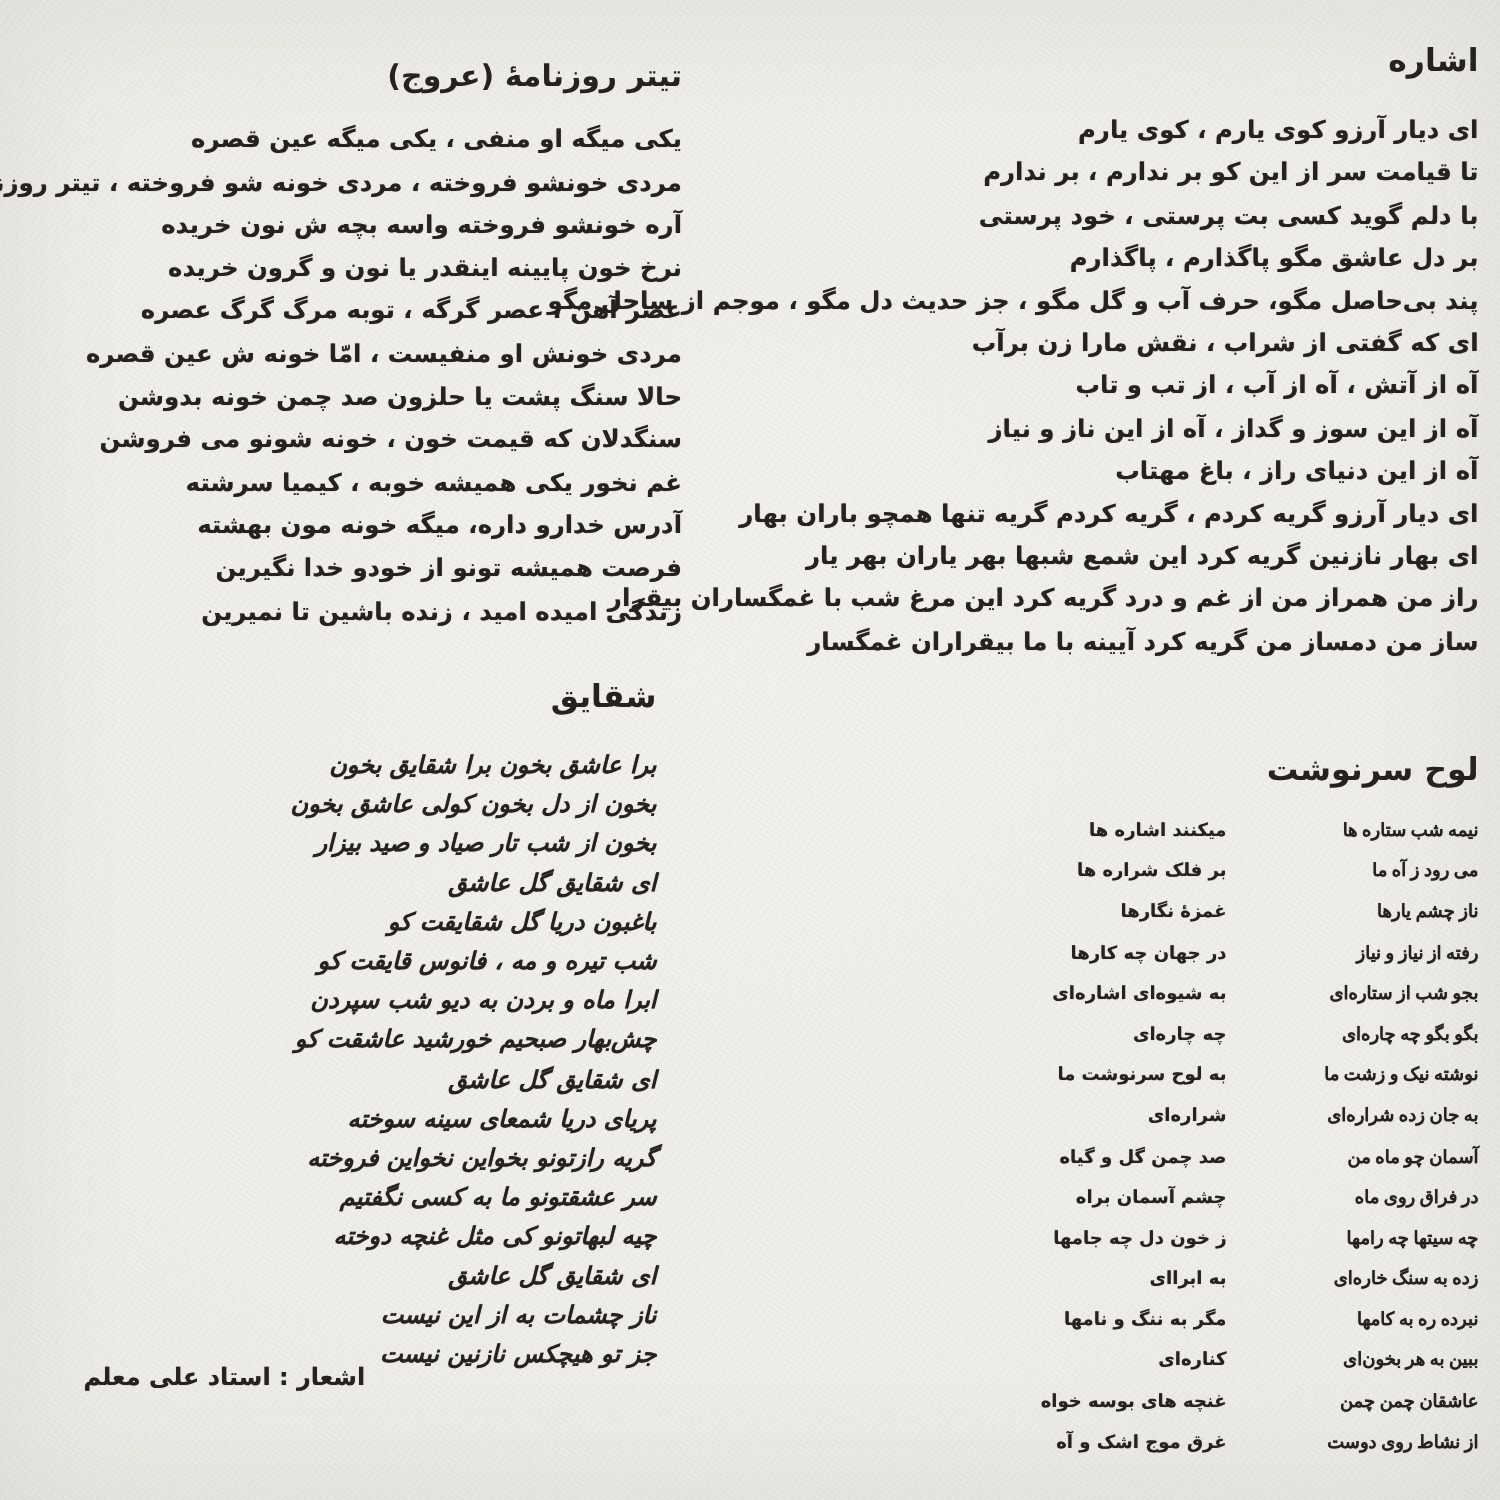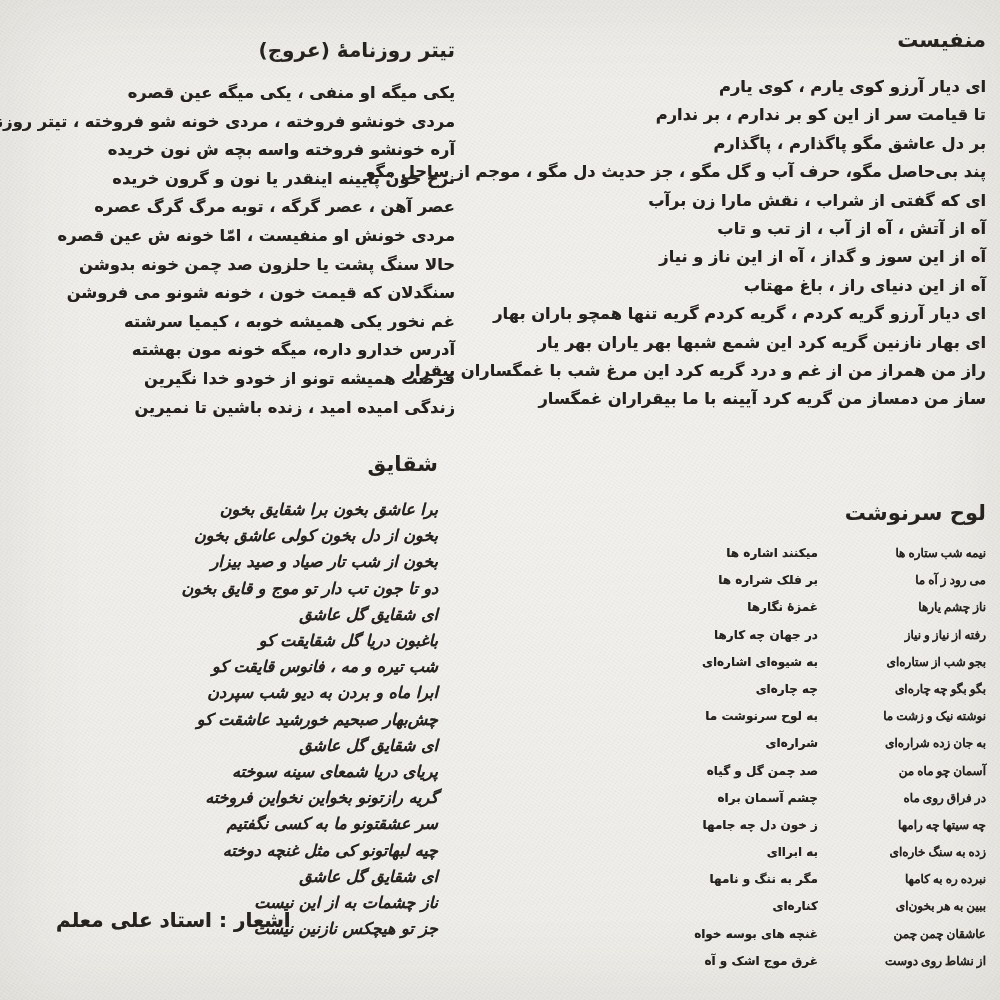--- a/index.html
+++ b/index.html
@@ -45,34 +45,35 @@
     white-space:nowrap;
     font-size:12px;line-height:27px;
     text-shadow:0 0 0.5px rgba(30,25,20,0.55);
   }
   .hemi-r{right:0;font-family:Liberation Serif, serif;}
   .hemi-l{right:168px;}
   #shaghayegh{top:452px;right:562px;}
   #shaghayegh .line{font-size:16px;line-height:26.2px;font-style:italic;}
   #credit{
     position:absolute;top:908px;left:56px;
-    font-size:20px;white-space:nowrap;
+    font-size:16px;white-space:nowrap;
     text-shadow:0 0 0.5px rgba(30,25,20,0.55);
   }
 </style>
 </head>
 <body>
 
 <div class="page">
 
   <section id="hamraz" class="poem">
-    <h2 class="title">منفیست</h2>
+    <h2 class="title">اشاره</h2>
     <div class="lines">
         <div class="line">ای دیار آرزو کوی یارم ، کوی یارم</div>
         <div class="line">تا قیامت سر از این کو بر ندارم ، بر ندارم</div>
+        <div class="line">با دلم گوید کسی بت پرستی ، خود پرستی</div>
         <div class="line">بر دل عاشق مگو پاگذارم ، پاگذارم</div>
         <div class="line">پند بی‌حاصل مگو، حرف آب و گل مگو ، جز حدیث دل مگو ، موجم از ساحل مگو</div>
         <div class="line">ای که گفتی از شراب ، نقش مارا زن برآب</div>
         <div class="line">آه از آتش ، آه از آب ، از تب و تاب</div>
         <div class="line">آه از این سوز و گداز ، آه از این ناز و نیاز</div>
         <div class="line">آه از این دنیای راز ، باغ مهتاب</div>
         <div class="line">ای دیار آرزو گریه کردم ، گریه کردم گریه تنها همچو باران بهار</div>
         <div class="line">ای بهار نازنین گریه کرد این شمع شبها بهر یاران بهر یار</div>
         <div class="line">راز من همراز من از غم و درد گریه کرد این مرغ شب با غمگساران بیقرار</div>
         <div class="line">ساز من دمساز من گریه کرد آیینه با ما بیقراران غمگسار</div>
@@ -166,21 +167,20 @@
         </div>
       </div>
   </section>
 
   <section id="shaghayegh" class="poem">
     <h2 class="title">شقایق</h2>
     <div class="lines">
         <div class="line">برا عاشق بخون برا شقایق بخون</div>
         <div class="line">بخون از دل بخون کولی عاشق بخون</div>
         <div class="line">بخون از شب تار صیاد و صید بیزار</div>
-        <div class="line">دو تا جون تب دار تو موج و قایق بخون</div>
         <div class="line">ای شقایق گل عاشق</div>
         <div class="line">باغبون دریا گل شقایقت کو</div>
         <div class="line">شب تیره و مه ، فانوس قایقت کو</div>
         <div class="line">ابرا ماه و بردن به دیو شب سپردن</div>
         <div class="line">چش‌بهار صبحیم خورشید عاشقت کو</div>
         <div class="line">ای شقایق گل عاشق</div>
         <div class="line">پریای دریا شمعای سینه سوخته</div>
         <div class="line">گریه رازتونو بخواین نخواین فروخته</div>
         <div class="line">سر عشقتونو ما به کسی نگفتیم</div>
         <div class="line">چیه لبهاتونو کی مثل غنچه دوخته</div>

